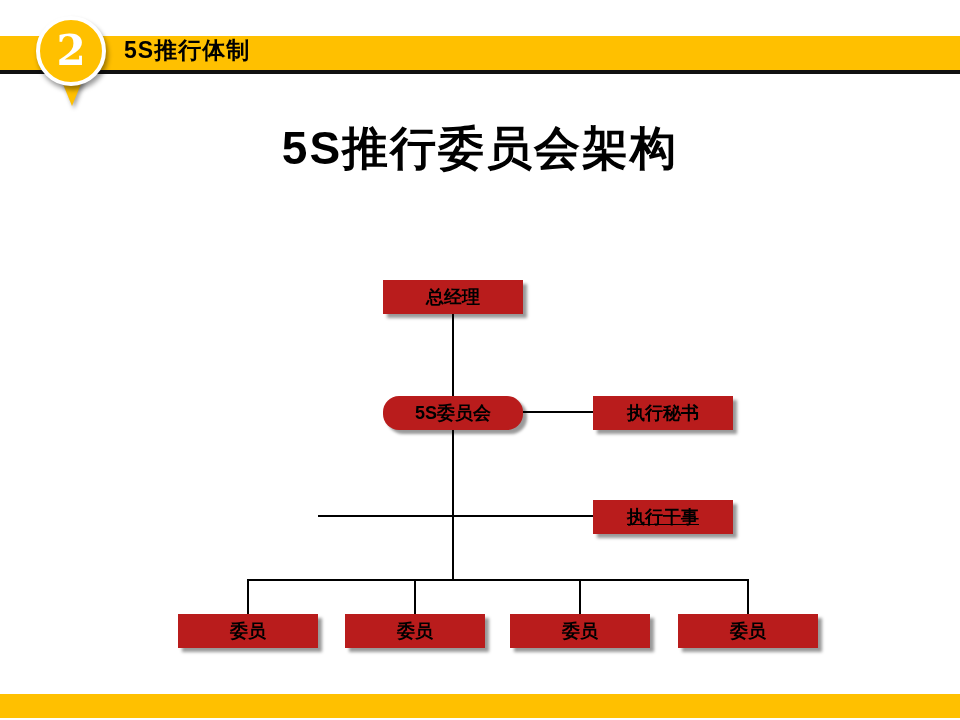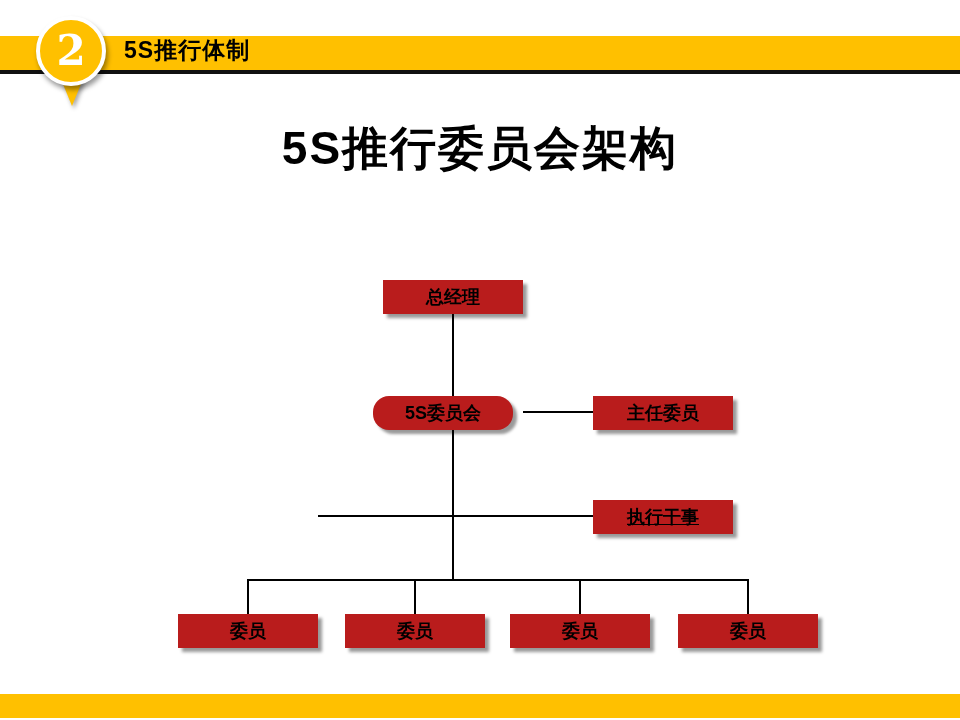--- a/index.html
+++ b/index.html
@@ -89,22 +89,22 @@
   <div class="line" style="left:523px; top:411px; width:70px; height:2px;"></div>
   <div class="line" style="left:452px; top:430px; width:2px; height:151px;"></div>
   <div class="line" style="left:318px; top:515px; width:275px; height:2px;"></div>
   <div class="line" style="left:247px; top:579px; width:502px; height:2px;"></div>
   <div class="line" style="left:247px; top:580px; width:2px; height:34px;"></div>
   <div class="line" style="left:414px; top:580px; width:2px; height:34px;"></div>
   <div class="line" style="left:579px; top:580px; width:2px; height:34px;"></div>
   <div class="line" style="left:747px; top:580px; width:2px; height:34px;"></div>
 
   <div class="org-box" style="left:383px; top:280px;">总经理</div>
-  <div class="org-box" style="left:373px; top:396px;border-radius:16px;">5S委员会</div>
-  <div class="org-box" style="left:593px; top:396px;">主任委员</div>
+  <div class="org-box" style="left:383px; top:396px;border-radius:16px;">5S委员会</div>
+  <div class="org-box" style="left:593px; top:396px;">执行秘书</div>
   <div class="org-box" style="left:593px; top:500px;text-decoration:underline;">执行干事</div>
   <div class="org-box" style="left:178px; top:614px;">委员</div>
   <div class="org-box" style="left:345px; top:614px;">委员</div>
   <div class="org-box" style="left:510px; top:614px;">委员</div>
   <div class="org-box" style="left:678px; top:614px;">委员</div>
 
   <div class="footer-bar"></div>
 
 </div>
 

